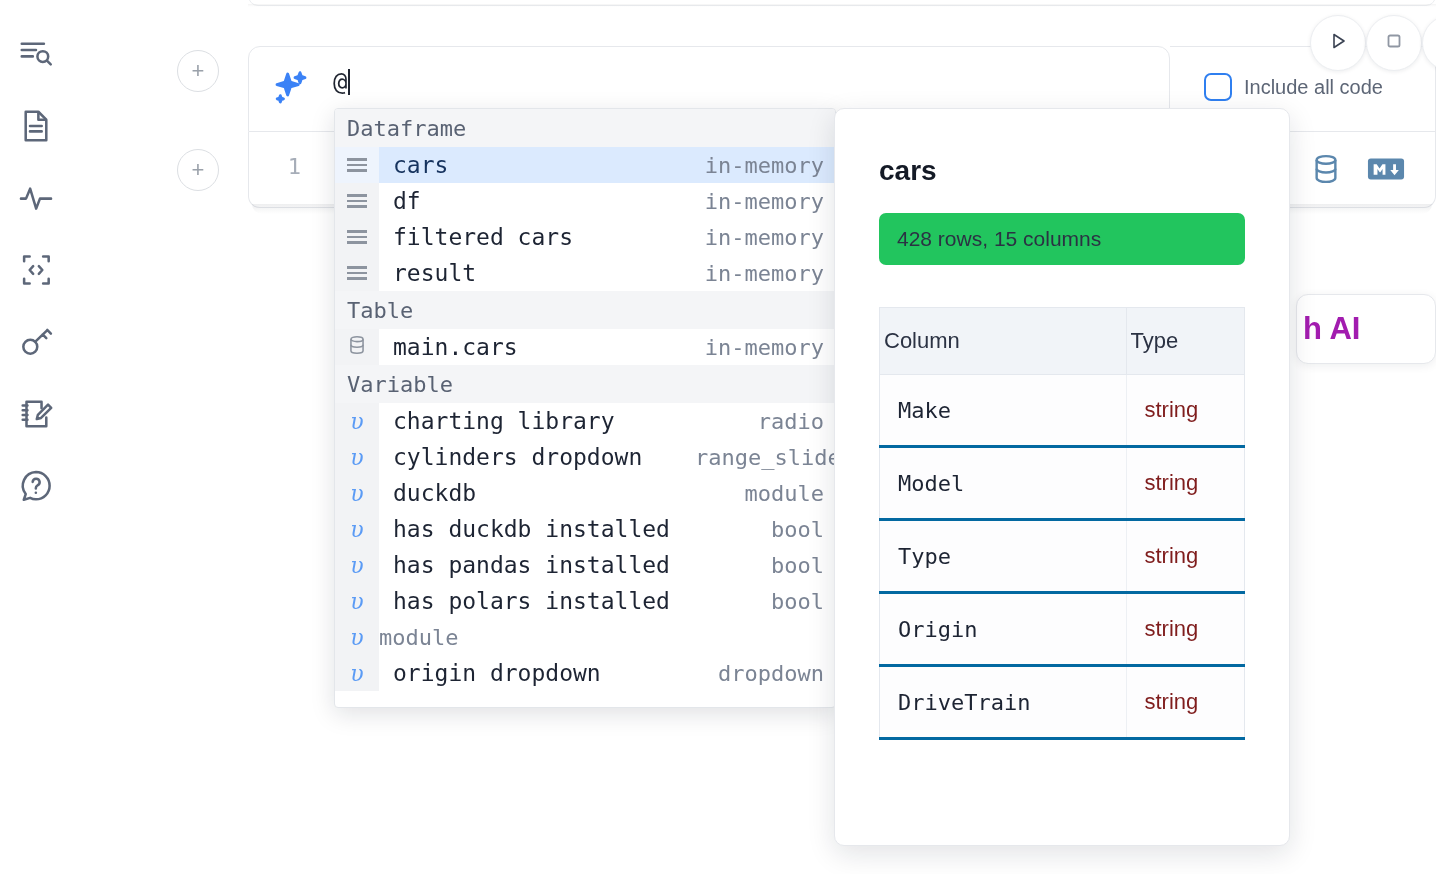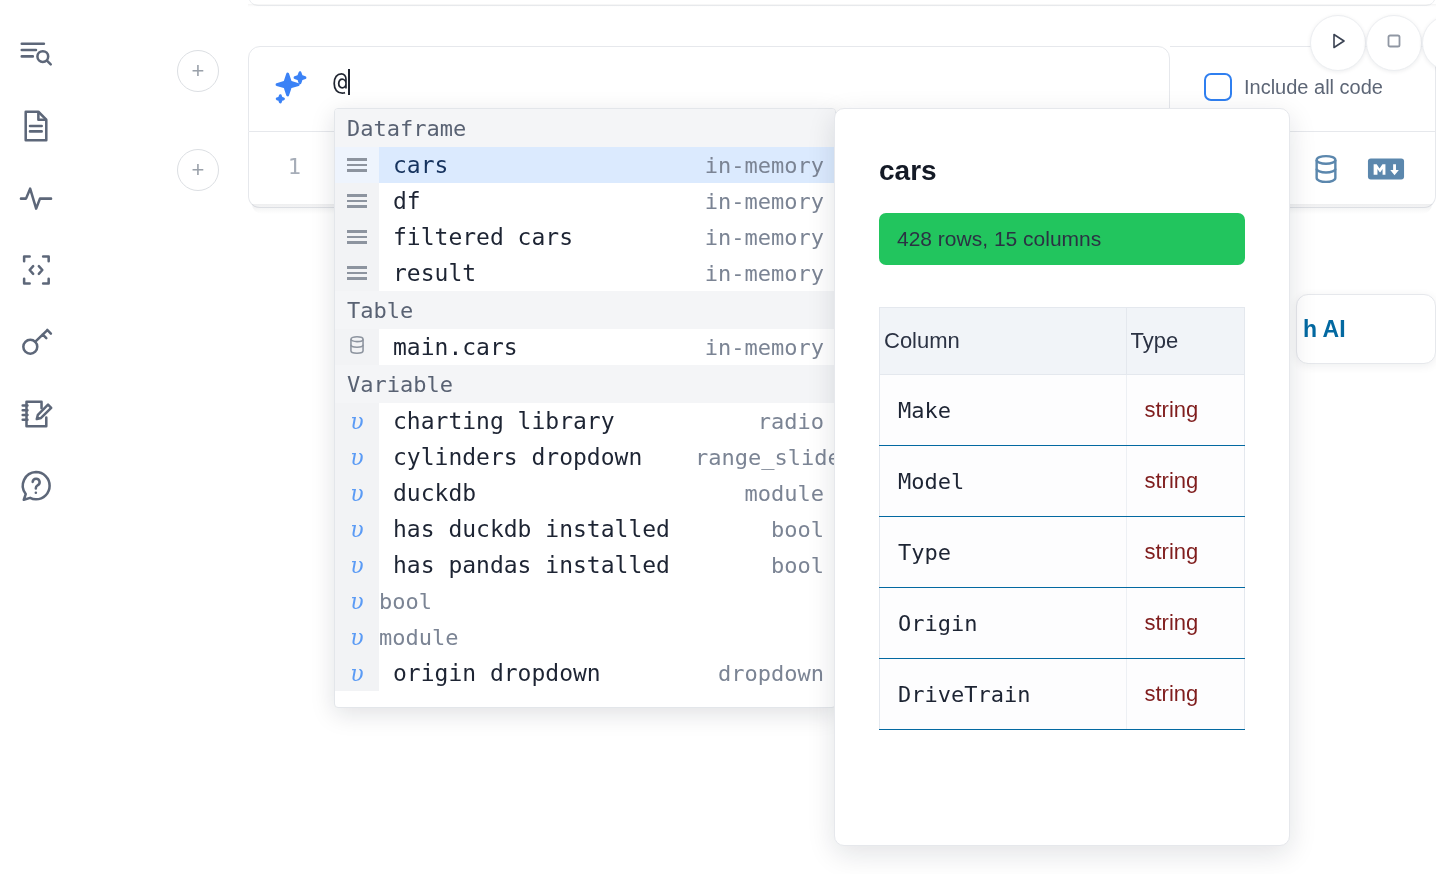--- a/index.html
+++ b/index.html
@@ -115,21 +115,21 @@
     align-items: center; gap: 24px;
   }
 
   
   .ai-card {
     position: absolute; left: 1296px; top: 294px; width: 140px; height: 70px;
     background: #ffffff; border: 1px solid #e6e8ec; border-radius: 12px;
     box-shadow: 0 2px 10px rgba(16,24,40,0.07);
     display: flex; align-items: center; padding-left: 6px;
   }
-  .ai-card-text { font-size: 23px; font-weight: 700; color: #0369a1; }
+  .ai-card-text { font-size: 31px; font-weight: 700; color: #a21caf; }
 
   
   .ac {
     position: absolute; left: 334px; top: 108px; width: 502px; height: 600px;
     background: #ffffff; border: 1px solid #e3e6ea; border-radius: 4px;
     box-shadow: 0 6px 24px rgba(16,24,40,0.13);
     overflow: hidden; z-index: 20;
   }
   .ac-group {
     height: 38px; background: #f4f5f7; color: #596273;
@@ -187,21 +187,21 @@
     border: 1px solid #e4e8ee;
   }
   .dtable th {
     background: #f1f4f8; text-align: left; font-weight: 400;
     font-size: 22px; color: #2b3243; padding: 20px 0 20px 4px;
     border-bottom: 1px solid #e4e8ee; border-right: 1px solid #e4e8ee;
   }
   .dtable th:last-child { border-right: none; }
   .dtable td {
     font-size: 22px; padding: 22px 0 22px 18px;
-    border-bottom: 1px solid #0369a1; border-right: 1px solid #edf0f4;
+    border-bottom: 3px solid #0369a1; border-right: 1px solid #edf0f4;
     background: #fdfdfe;
   }
   .dtable td:last-child { border-right: none; }
   .dtable td.col {
     font-family: "DejaVu Sans Mono", "Liberation Mono", monospace; color: #1d2433;
   }
   .dtable td.typ { color: #7f1d1d; }
 </style>
 </head>
 <body>
@@ -429,20 +429,21 @@
         <span class="ac-ico">
           <span class="var-ico">υ</span>
         </span>
         <span class="ac-name">has_pandas_installed</span>
         <span class="ac-type clip">bool</span>
       </div>
       <div class="ac-row">
         <span class="ac-ico">
           <span class="var-ico">υ</span>
         </span>
+        <span class="ac-name">has_polars_installed</span>
         <span class="ac-type clip">bool</span>
       </div>
       <div class="ac-row">
         <span class="ac-ico">
           <span class="var-ico">υ</span>
         </span>
         <span class="ac-type clip">module</span>
       </div>
       <div class="ac-row">
         <span class="ac-ico">

